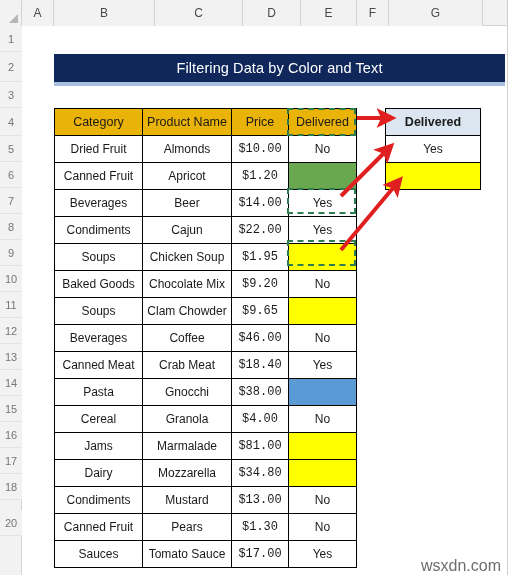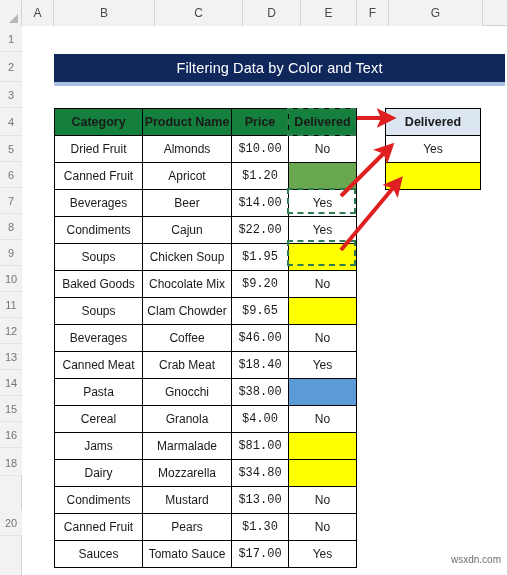--- a/index.html
+++ b/index.html
@@ -131,22 +131,22 @@
     font-size: 12px;
     color: #1a1a1a;
     text-align: center;
     padding: 0;
     height: 26px;
     font-weight: normal;
     overflow: hidden;
     white-space: nowrap;
   }
   .dtable th {
-    background: #15803d;
-    font-weight: bold;
+    background: #eab308;
+    font-weight: normal;
     font-size: 12.5px;
   }
   .dtable td.price {
     text-align: center;
     font-family: Liberation Mono, monospace;
   }
   .fill-green  { background: #6aa84f; }
   .fill-yellow { background: #ffff00; }
   .fill-blue   { background: #5b9bd5; }
 
@@ -189,22 +189,22 @@
     left: 0;
     width: 508px;
     height: 575px;
     pointer-events: none;
   }
 
   
   .watermark {
     position: absolute;
     right: 6px;
-    bottom: 10px;
-    font-size: 10px;
+    bottom: 0;
+    font-size: 16px;
     color: #6d6d6d;
     font-family: "Liberation Sans", sans-serif;
   }
 </style>
 </head>
 <body>
 
 <div id="sheet">
 
   <div class="col-head-strip">
@@ -231,21 +231,21 @@
     <div class="row-head" style="top:188px;height:26px;line-height:26px;">8</div>
     <div class="row-head" style="top:214px;height:26px;line-height:26px;">9</div>
     <div class="row-head" style="top:240px;height:26px;line-height:26px;">10</div>
     <div class="row-head" style="top:266px;height:26px;line-height:26px;">11</div>
     <div class="row-head" style="top:292px;height:26px;line-height:26px;">12</div>
     <div class="row-head" style="top:318px;height:26px;line-height:26px;">13</div>
     <div class="row-head" style="top:344px;height:26px;line-height:26px;">14</div>
     <div class="row-head" style="top:370px;height:26px;line-height:26px;">15</div>
     <div class="row-head" style="top:396px;height:26px;line-height:26px;">16</div>
     <div class="row-head" style="top:422px;height:26px;line-height:26px;">17</div>
-    <div class="row-head" style="top:424px;height:26px;line-height:26px;">18</div>
+    <div class="row-head" style="top:448px;height:26px;line-height:26px;">18</div>
     <div class="row-head" style="top:474px;height:26px;line-height:26px;margin-left:28px;">19</div>
     <div class="row-head" style="top:484px;height:26px;line-height:26px;">20</div>
   </div>
 
   <div class="grid-body">
 
     <div class="title-banner" style="left:32px;top:28px;width:451px;height:28px;">Filtering Data by Color and Text</div>
     <div class="title-underline" style="left:32px;top:56px;width:451px;height:4px;"></div>
 
     <table class="dtable" style="left:32px;top:82px;width:302px;">

